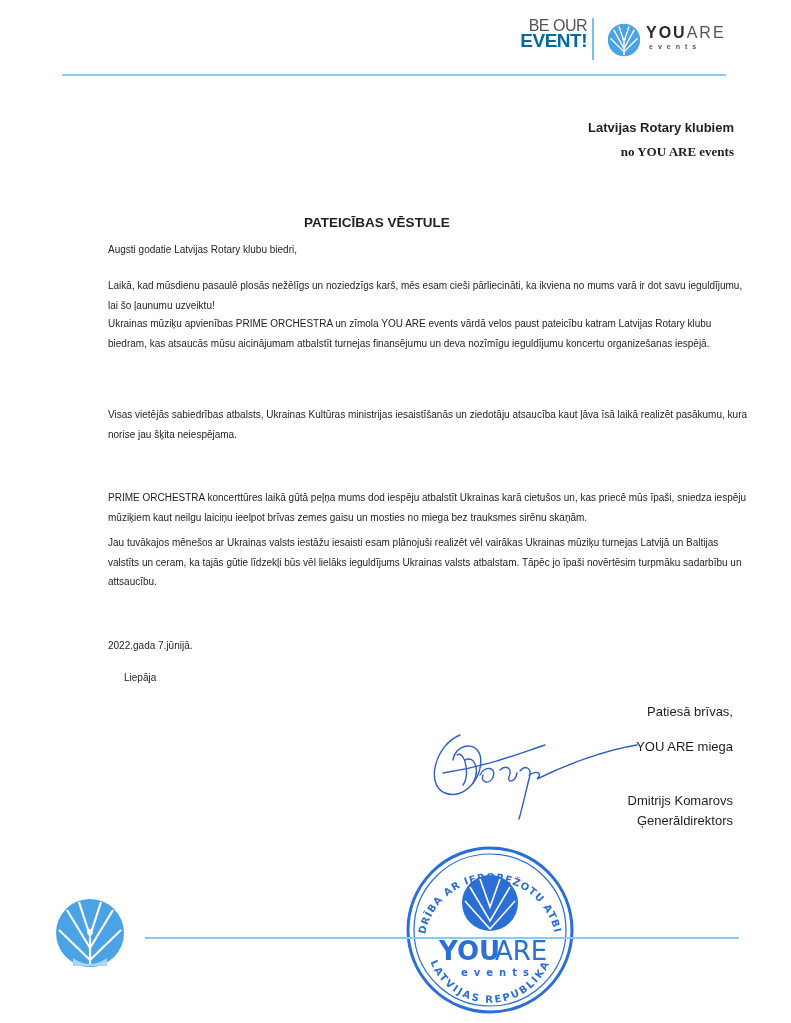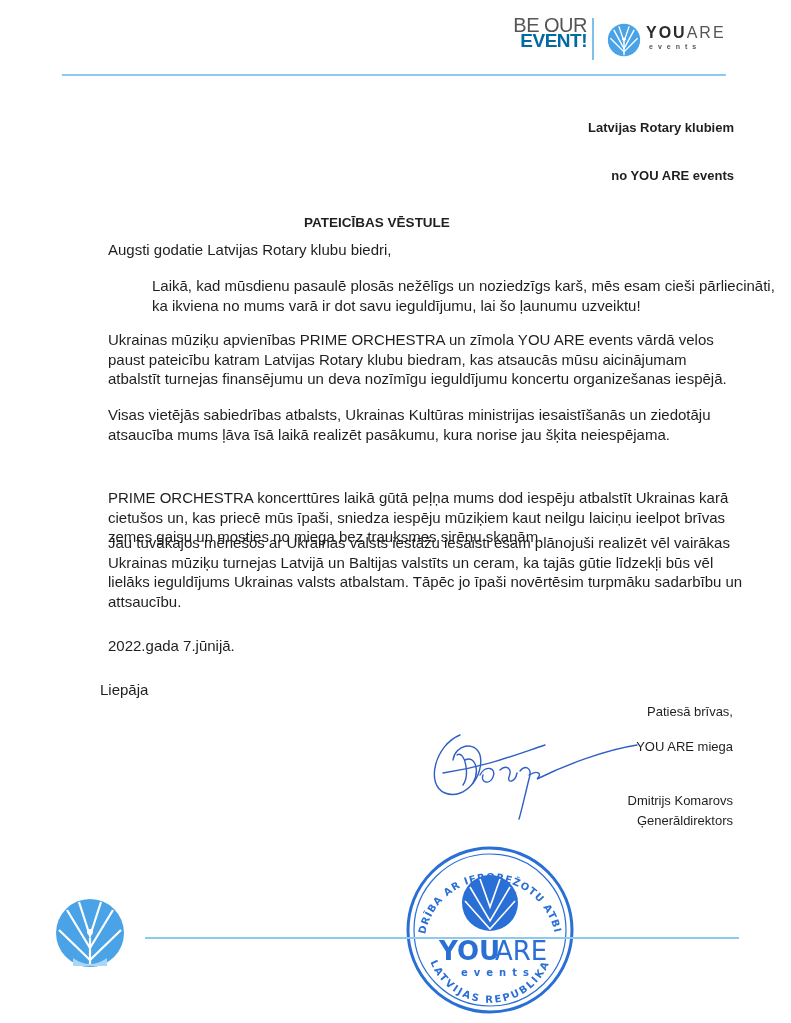--- a/index.html
+++ b/index.html
@@ -4,33 +4,33 @@
   <style>
     html, body { margin: 0; padding: 0; }
     body {
       width: 791px; height: 1023px; position: relative; overflow: hidden;
       background: #ffffff; color: #1f1f1f;
       font-family: "Liberation Sans", "DejaVu Sans", sans-serif;
     }
     .abs { position: absolute; }
     
     .beour { left: 487px; top: 18px; width: 100px; text-align: right; line-height: 15px; }
-    .beour .l1 { font-size: 20px; font-weight: 300; color: #555; letter-spacing: -0.5px; }
+    .beour .l1 { font-size: 16px; font-weight: 300; color: #555; letter-spacing: -0.5px; }
     .beour .l2 { font-size: 19px; font-weight: 700; color: #0369a1; letter-spacing: -0.5px; }
     .vdiv { left: 592px; top: 18px; width: 2px; height: 42px; background: #7fc0ea; }
     .hdr-logo { left: 607px; top: 23px; width: 34px; height: 34px; }
     .brand { left: 646px; top: 25px; font-size: 16px; line-height: 16px; letter-spacing: 2px; }
     .brand .you { font-weight: 700; color: #2b2b2b; }
     .brand .are { font-weight: 400; color: #555; }
     .brand-sub { left: 649px; top: 43px; font-size: 7px; letter-spacing: 5px; color: #555; font-weight: 700; }
     .rule { height: 2px; background: #8ccaf0; }
     .rule-top { left: 62px; top: 74px; width: 664px; }
     .rule-bot { left: 145px; top: 937px; width: 594px; }
 
-    .body-text { font-size: 15px; line-height: 19.5px; color: #1f1f1f; }
+    .body-text { font-size: 10px; line-height: 19.5px; color: #1f1f1f; }
     .right-b { right: 57px; text-align: right; font-weight: 700; font-size: 13px; }
     .title { left: 0; width: 754px; text-align: center; top: 213px; font-weight: 700; font-size: 13.5px; }
     .para { left: 108px; width: 640px; }
     .sig-line { right: 58px; text-align: right; font-size: 13px; }
 
     .signature { left: 425px; top: 715px; width: 220px; height: 110px; }
     .stamp { left: 395px; top: 835px; width: 190px; height: 185px; }
     .foot-logo { left: 55px; top: 898px; width: 70px; height: 70px; }
   </style>
 </head>
@@ -51,33 +51,33 @@
   </g>
   <circle cx="20" cy="19" r="2" fill="#fff"></circle>
 </svg>
 <div class="abs brand">
   <span class="you">YOU</span><span class="are">ARE</span>
 </div>
 <div class="abs brand-sub">events</div>
 <div class="abs rule rule-top"></div>
 
 <div class="abs body-text right-b" style="top:118px;">Latvijas Rotary klubiem</div>
-<div class="abs body-text right-b" style="top:166px;">no YOU ARE events</div>
+<div class="abs body-text right-b" style="top:142px;font-family:Liberation Serif, serif;">no YOU ARE events</div>
 
 <div class="abs body-text title">PATEICĪBAS VĒSTULE</div>
 
 <div class="abs body-text para" style="top:240px;">Augsti godatie Latvijas Rotary klubu biedri,</div>
-<div class="abs body-text para" style="top:276px;margin-left:44px;">Laikā, kad mūsdienu pasaulē plosās nežēlīgs un noziedzīgs karš, mēs esam cieši pārliecināti, ka ikviena no mums varā ir dot savu ieguldījumu, lai šo ļaunumu uzveiktu!</div>
-<div class="abs body-text para" style="top:330px; width:620px;">Ukrainas mūziķu apvienības PRIME ORCHESTRA un zīmola YOU ARE events vārdā velos paust pateicību katram Latvijas Rotary klubu biedram, kas atsaucās mūsu aicinājumam atbalstīt turnejas finansējumu un deva nozīmīgu ieguldījumu koncertu organizešanas iespējā.</div>
-<div class="abs body-text para" style="top:405px;">Visas vietējās sabiedrības atbalsts, Ukrainas Kultūras ministrijas iesaistīšanās un ziedotāju atsaucība mums ļāva īsā laikā realizēt pasākumu, kura norise jau šķita neiespējama.</div>
+<div class="abs body-text para" style="top:276px;">Laikā, kad mūsdienu pasaulē plosās nežēlīgs un noziedzīgs karš, mēs esam cieši pārliecināti, ka ikviena no mums varā ir dot savu ieguldījumu, lai šo ļaunumu uzveiktu!</div>
+<div class="abs body-text para" style="top:314px; width:620px;">Ukrainas mūziķu apvienības PRIME ORCHESTRA un zīmola YOU ARE events vārdā velos paust pateicību katram Latvijas Rotary klubu biedram, kas atsaucās mūsu aicinājumam atbalstīt turnejas finansējumu un deva nozīmīgu ieguldījumu koncertu organizešanas iespējā.</div>
+<div class="abs body-text para" style="top:405px;">Visas vietējās sabiedrības atbalsts, Ukrainas Kultūras ministrijas iesaistīšanās un ziedotāju atsaucība kaut ļāva īsā laikā realizēt pasākumu, kura norise jau šķita neiespējama.</div>
 <div class="abs body-text para" style="top:460px;margin-top:28px;">PRIME ORCHESTRA koncerttūres laikā gūtā peļņa mums dod iespēju atbalstīt Ukrainas karā cietušos un, kas priecē mūs īpaši, sniedza iespēju mūziķiem kaut neilgu laiciņu ieelpot brīvas zemes gaisu un mosties no miega bez trauksmes sirēnu skaņām.</div>
 <div class="abs body-text para" style="top:533px;">Jau tuvākajos mēnešos ar Ukrainas valsts iestāžu iesaisti esam plānojuši realizēt vēl vairākas Ukrainas mūziķu turnejas Latvijā un Baltijas valstīts un ceram, ka tajās gūtie līdzekļi būs vēl lielāks ieguldījums Ukrainas valsts atbalstam. Tāpēc jo īpaši novērtēsim turpmāku sadarbību un attsaucību.</div>
 
 <div class="abs body-text" style="left:108px; top:636px;">2022.gada 7.jūnijā.</div>
-<div class="abs body-text" style="left:100px; top:668px;margin-top:12px;">Liepāja</div>
+<div class="abs body-text" style="left:124px; top:668px;">Liepāja</div>
 
 <div class="abs body-text sig-line" style="top:702px;">Patiesā brīvas,</div>
 <div class="abs body-text sig-line" style="top:737px;">YOU ARE miega</div>
 <div class="abs body-text sig-line" style="top:811px;">Ģenerāldirektors</div>
 <div class="abs body-text sig-line" style="top:791px;">Dmitrijs Komarovs</div>
 
 <svg class="abs signature" viewBox="0 0 220 110">
   <g fill="none" stroke="#2f5fc4" stroke-width="1.4" stroke-linecap="round">
     <path d="M35 20 C10 30, 0 70, 20 78 C40 86, 60 60, 55 40 C50 25, 30 30, 28 45"></path>
     <path d="M32 40 C40 35, 45 60, 38 70 M40 45 C50 40, 55 55, 48 68"></path>

